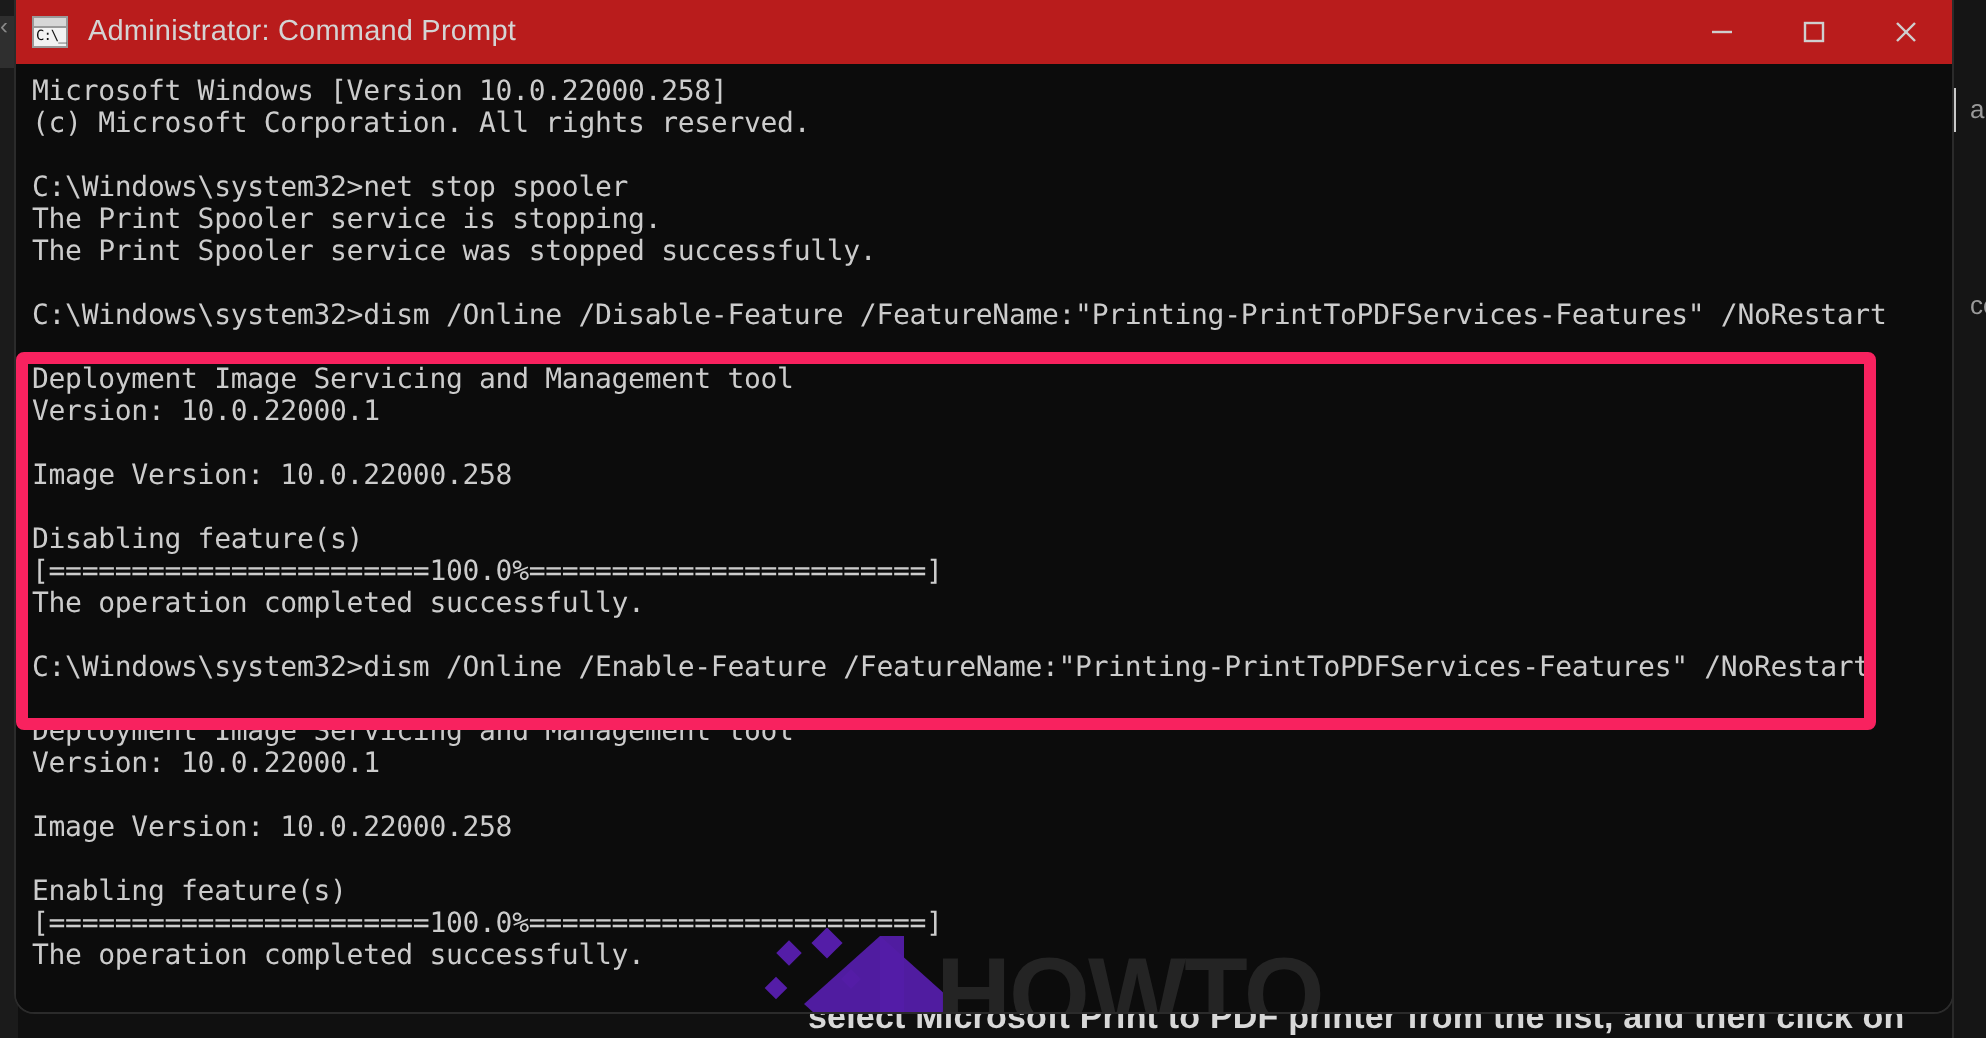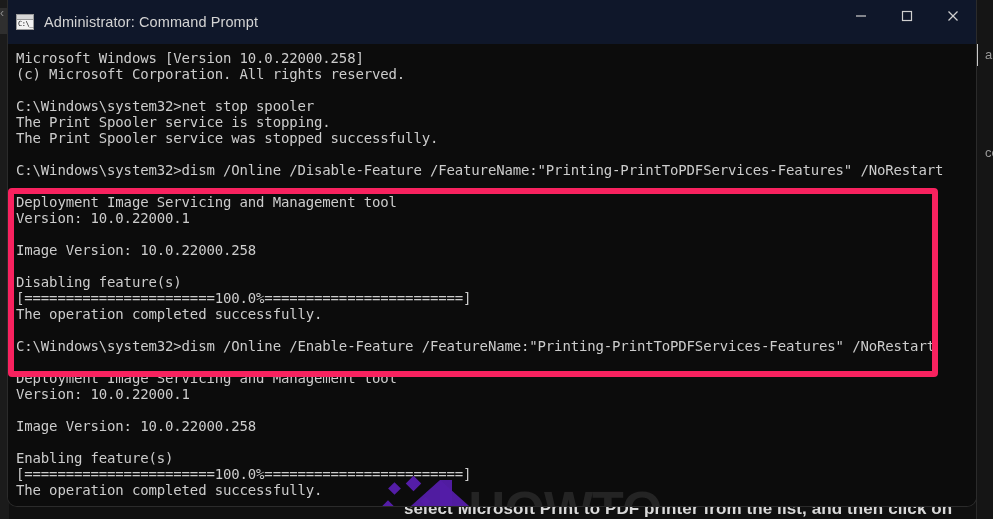--- a/index.html
+++ b/index.html
@@ -103,22 +103,22 @@
     height: 506px;
     background: #0c0c0c;
     border-radius: 0 0 9px 9px;
     overflow: hidden;
     box-shadow: 0 0 0 1px #2b2b2b;
   }
 
   
   #title-bar {
     position: relative;
-    height: 44px;
-    background: #0f172a;
+    height: 32px;
+    background: #b91c1c;
     display: flex;
     align-items: center;
     border-radius: 0 0 0 0;
   }
   #title-icon {
     width: 18px;
     height: 16px;
     margin-left: 8px;
     margin-right: 10px;
     background: #f2f2f2;

